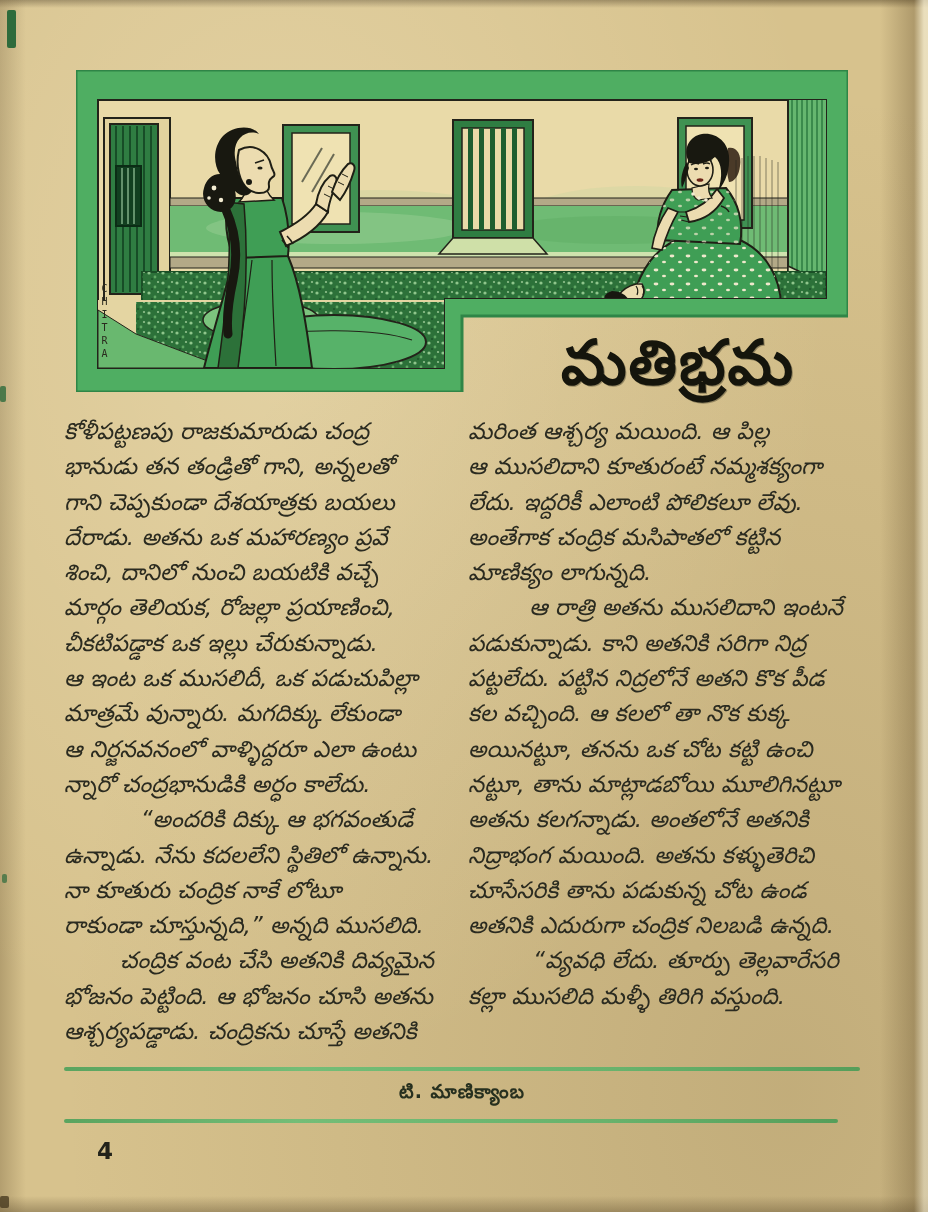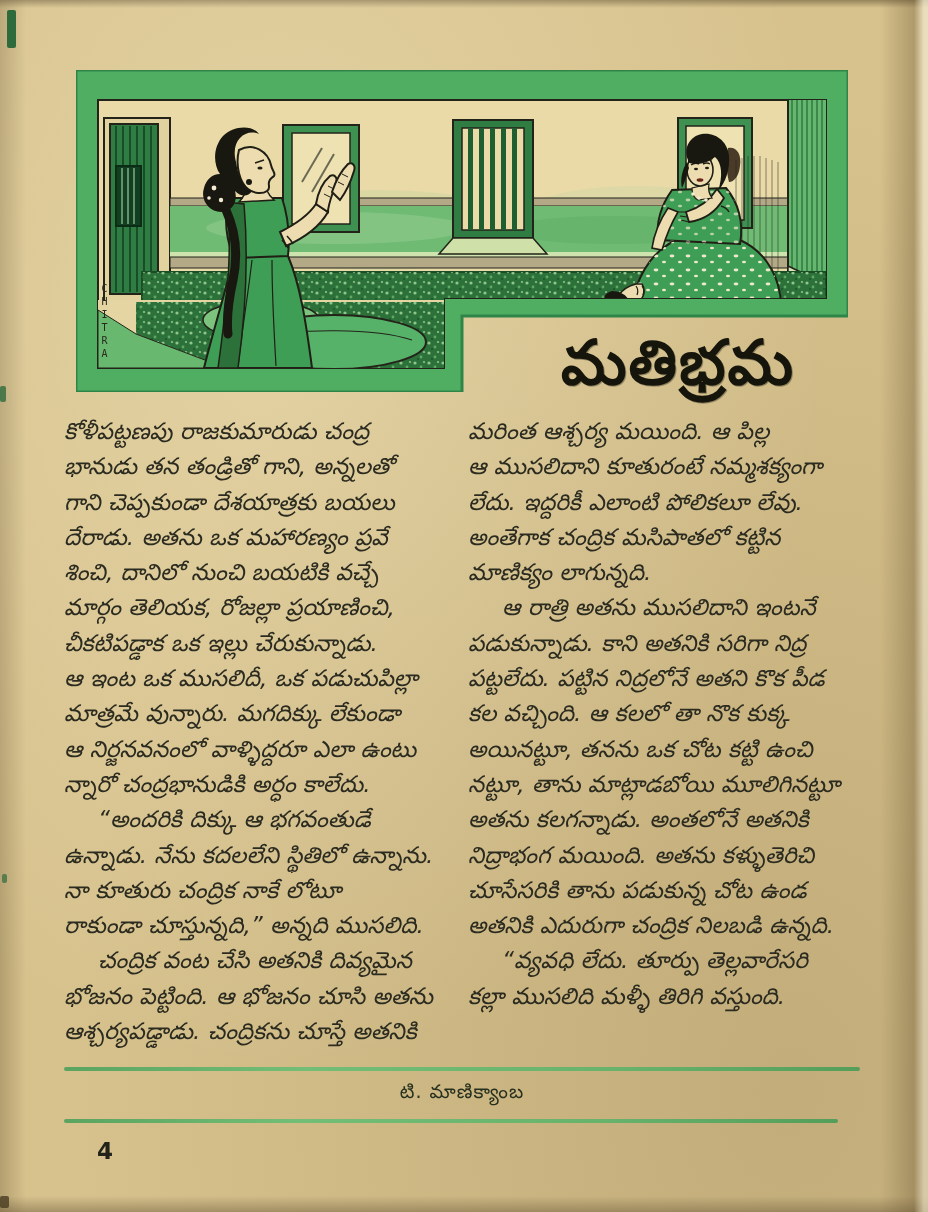--- a/index.html
+++ b/index.html
@@ -35,28 +35,28 @@
     text-shadow:1px 1px 0 rgba(20,20,10,.35);
     white-space:nowrap;
   }
   .col{
     position:absolute;top:414px;color:#2b2b20;
     font-size:23px;line-height:35.3px;font-style:italic;
   }
   .col-left{left:64px;width:392px;}
   .col-right{left:468px;width:402px;}
   .tline{white-space:nowrap;overflow:hidden;}
-  .tline.pstart{padding-left:34px;}
+  .tline.pstart{padding-left:34px;text-align:center;}
 
   .rule{position:absolute;height:4px;background:linear-gradient(to right,#5aa45f,#74bd77 30%,#68b26c 70%,#559e5a);border-radius:2px;}
   .rule-top{left:64px;top:1067px;width:796px;}
   .rule-bottom{left:64px;top:1119px;width:774px;}
   .byline{
     position:absolute;left:64px;top:1080px;width:796px;text-align:center;
-    font-size:19px;font-weight:normal;color:#27301f;letter-spacing:1px;
+    font-size:19px;font-weight:bold;color:#27301f;letter-spacing:1px;
   }
   .page-number{
     position:absolute;left:97px;top:1138px;
     font-size:23px;font-weight:bold;color:#23231a;
   }
 </style>
 </head>
 <body>
 
 <div class="page">

